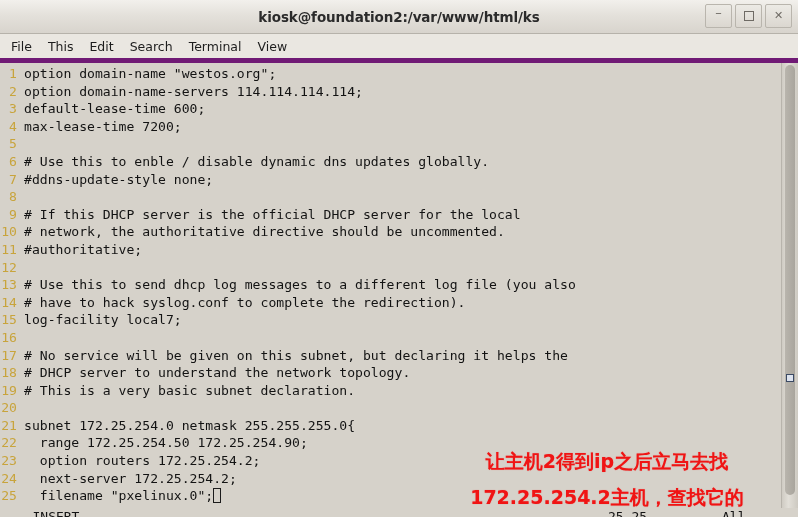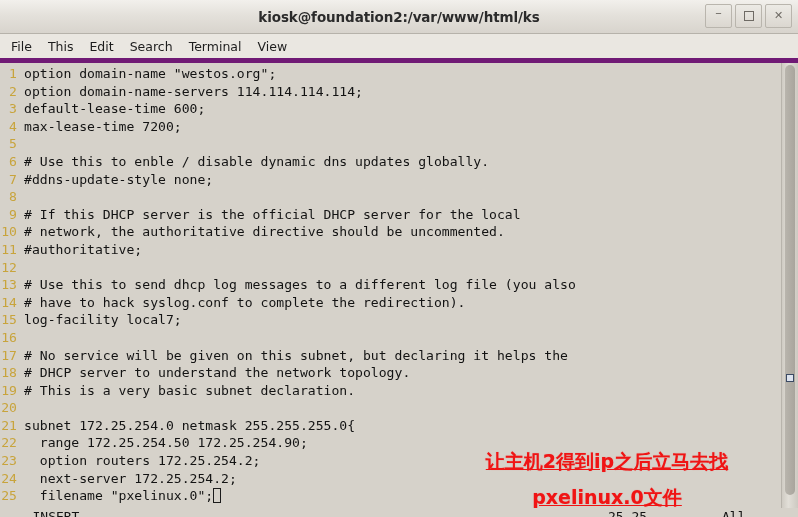--- a/index.html
+++ b/index.html
@@ -146,21 +146,21 @@
     width: 330px;
     text-align: center;
     color: #f01414;
     font-family: "DejaVu Sans", sans-serif;
     font-weight: bold;
     font-size: 19px;
     line-height: 36px;
     pointer-events: none;
     text-shadow: 0 0 1px rgba(240,20,20,0.4);
   }
-  #annotation div { white-space: nowrap; text-decoration: underline; }
+  #annotation div { white-space: nowrap; }
 
   
   #scrollbar {
     position: absolute;
     right: 0;
     top: 0;
     bottom: 0;
     width: 17px;
     background: linear-gradient(to right, #cfcbc3, #e2dfd8 40%, #cdc9c1);
     border-left: 1px solid #b8b4ac;
@@ -243,20 +243,21 @@
     <div class="menu-item">Terminal</div>
     <div class="menu-item">View</div>
   </div>
 
   <div id="terminal">
 
     <div id="code-area"><div class="row"><span class="lnum">1</span><span class="ltext">option domain-name "westos.org";</span></div><div class="row"><span class="lnum">2</span><span class="ltext">option domain-name-servers 114.114.114.114;</span></div><div class="row"><span class="lnum">3</span><span class="ltext">default-lease-time 600;</span></div><div class="row"><span class="lnum">4</span><span class="ltext">max-lease-time 7200;</span></div><div class="row"><span class="lnum">5</span><span class="ltext"></span></div><div class="row"><span class="lnum">6</span><span class="ltext"># Use this to enble / disable dynamic dns updates globally.</span></div><div class="row"><span class="lnum">7</span><span class="ltext">#ddns-update-style none;</span></div><div class="row"><span class="lnum">8</span><span class="ltext"></span></div><div class="row"><span class="lnum">9</span><span class="ltext"># If this DHCP server is the official DHCP server for the local</span></div><div class="row"><span class="lnum">10</span><span class="ltext"># network, the authoritative directive should be uncommented.</span></div><div class="row"><span class="lnum">11</span><span class="ltext">#authoritative;</span></div><div class="row"><span class="lnum">12</span><span class="ltext"></span></div><div class="row"><span class="lnum">13</span><span class="ltext"># Use this to send dhcp log messages to a different log file (you also</span></div><div class="row"><span class="lnum">14</span><span class="ltext"># have to hack syslog.conf to complete the redirection).</span></div><div class="row"><span class="lnum">15</span><span class="ltext">log-facility local7;</span></div><div class="row"><span class="lnum">16</span><span class="ltext"></span></div><div class="row"><span class="lnum">17</span><span class="ltext"># No service will be given on this subnet, but declaring it helps the</span></div><div class="row"><span class="lnum">18</span><span class="ltext"># DHCP server to understand the network topology.</span></div><div class="row"><span class="lnum">19</span><span class="ltext"># This is a very basic subnet declaration.</span></div><div class="row"><span class="lnum">20</span><span class="ltext"></span></div><div class="row"><span class="lnum">21</span><span class="ltext">subnet 172.25.254.0 netmask 255.255.255.0{</span></div><div class="row"><span class="lnum">22</span><span class="ltext">  range 172.25.254.50 172.25.254.90;</span></div><div class="row"><span class="lnum">23</span><span class="ltext">  option routers 172.25.254.2;</span></div><div class="row"><span class="lnum">24</span><span class="ltext">  next-server 172.25.254.2;</span></div><div class="row"><span class="lnum">25</span><span class="ltext">  filename "pxelinux.0";<span class="cursor"></span></span></div></div>
 
     <div id="annotation" style="color: rgb(240, 20, 20);">
       <div>让主机2得到ip之后立马去找</div>
+      <div>172.25.254.2主机，查找它的</div>
       <div>pxelinux.0文件</div>
     </div>
 
     <div id="scrollbar">
       <div id="scroll-thumb"></div>
       <div id="scroll-marker"></div>
     </div>
 
     <div id="statusline">
       <span id="status-mode">-- INSERT --</span>

